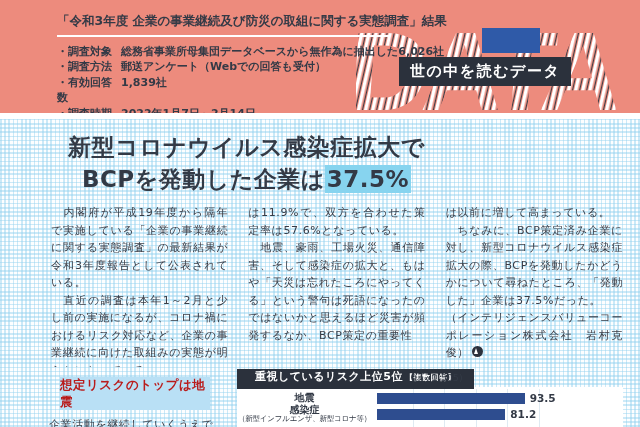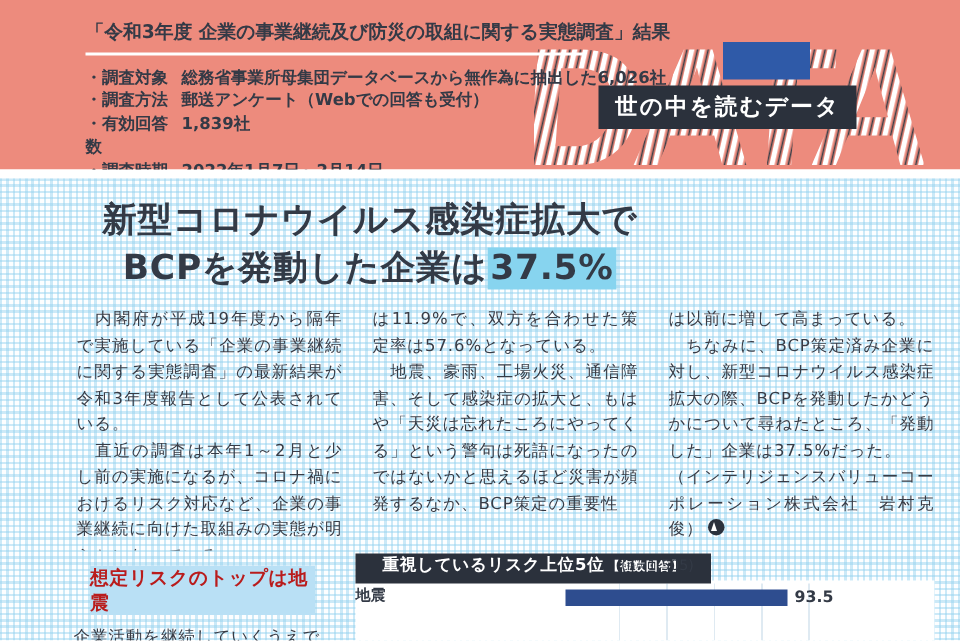--- a/index.html
+++ b/index.html
@@ -47,21 +47,21 @@
 
   
   .chart-header{position:absolute;left:237px;top:369px;height:20px;line-height:16px;background:#2b313c;
             color:#ffffff;font-weight:bold;font-size:11px;padding:0 18px;letter-spacing:0.5px;z-index:6;}
   .chart-header .note{font-size:8px;font-weight:bold;margin-left:2px;}
   .chart-n{position:absolute;left:414px;top:372px;font-size:9.5px;color:#333a46;z-index:6;}
   .chart-panel{position:absolute;left:237px;top:387px;width:386px;height:40px;background:#ffffff;z-index:5;}
   .gridlines{position:absolute;left:145px;top:2px;bottom:0;width:160px;
             background:repeating-linear-gradient(90deg, transparent 0 30.6px, #dfeaf2 30.6px 31.6px);}
   .bar-row{position:absolute;left:0;width:100%;height:14px;display:flex;align-items:center;}
-  .bar-label{width:140px;flex:0 0 140px;text-align:left;color:#333a46;font-size:10px;font-weight:bold;
+  .bar-label{width:140px;flex:0 0 140px;text-align:center;color:#333a46;font-size:10px;font-weight:bold;
             line-height:1.15;padding-right:5px;box-sizing:border-box;}
   .bar-label .sub{display:block;font-size:7.5px;font-weight:normal;letter-spacing:-0.2px;}
   .bar{height:11px;background:#2e4d8f;}
   .bar-value{font-size:10.5px;font-weight:bold;color:#333a46;margin-left:5px;}
 </style>
 </head>
 <body>
 
 <div class="page">
 
@@ -126,15 +126,20 @@
   </div>
   <div class="chart-n">(n=1,505)</div>
 
   <div class="chart-panel">
     <div class="gridlines"></div>
     <div class="bar-row" style="top:4px;">
       <span class="bar-label">地震</span>
       <span class="bar" style="width: 147.73px; background: rgb(46, 77, 143);"></span>
       <span class="bar-value">93.5</span>
     </div>
+    <div class="bar-row" style="top:20px;">
+      <span class="bar-label"><span>感染症</span><span class="sub">（新型インフルエンザ、新型コロナ等）</span></span>
+      <span class="bar" style="width: 128.296px; background: rgb(46, 77, 143);"></span>
+      <span class="bar-value">81.2</span>
+    </div>
   </div>
 
 </div>
 
 </body></html>

